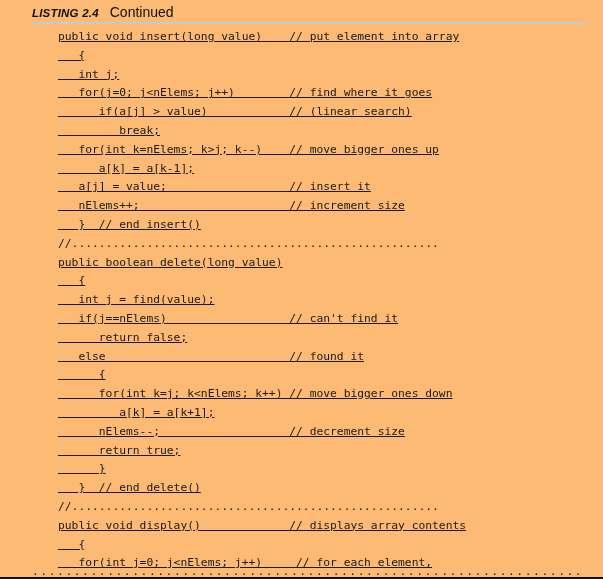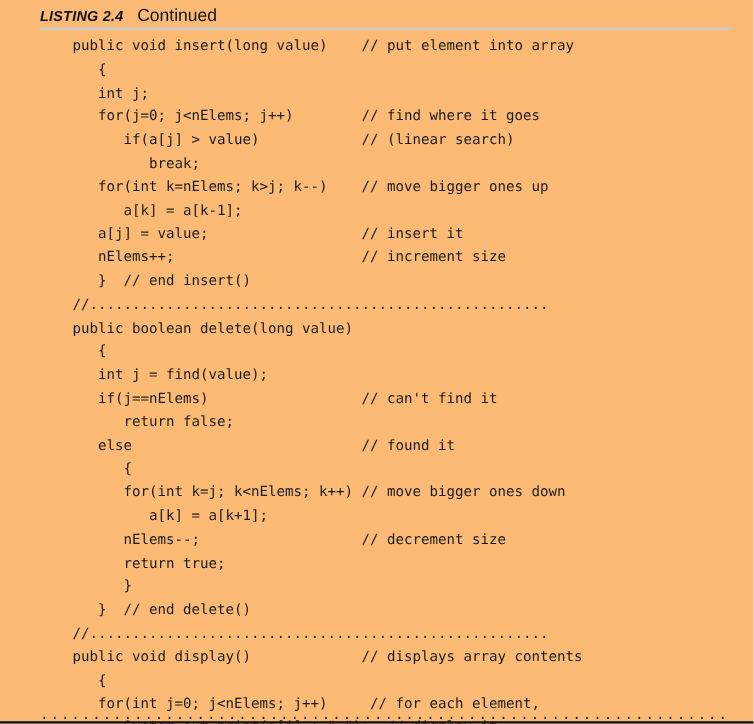--- a/index.html
+++ b/index.html
@@ -71,20 +71,21 @@
     font-size: 11.3px;
     line-height: 18.8px;
     color: #1a1a1a;
     white-space: pre;
     letter-spacing: 0px;
   }
   .code-line {
     height: 18.8px;
     white-space: pre;
     font-family: "DejaVu Sans Mono", monospace;
+    text-decoration: underline;
   }
   .sep-line {
     height: 18.8px;
     white-space: pre;
     font-family: "DejaVu Sans Mono", monospace;
     letter-spacing: 0px;
   }
 
   
   .footer-dots {

